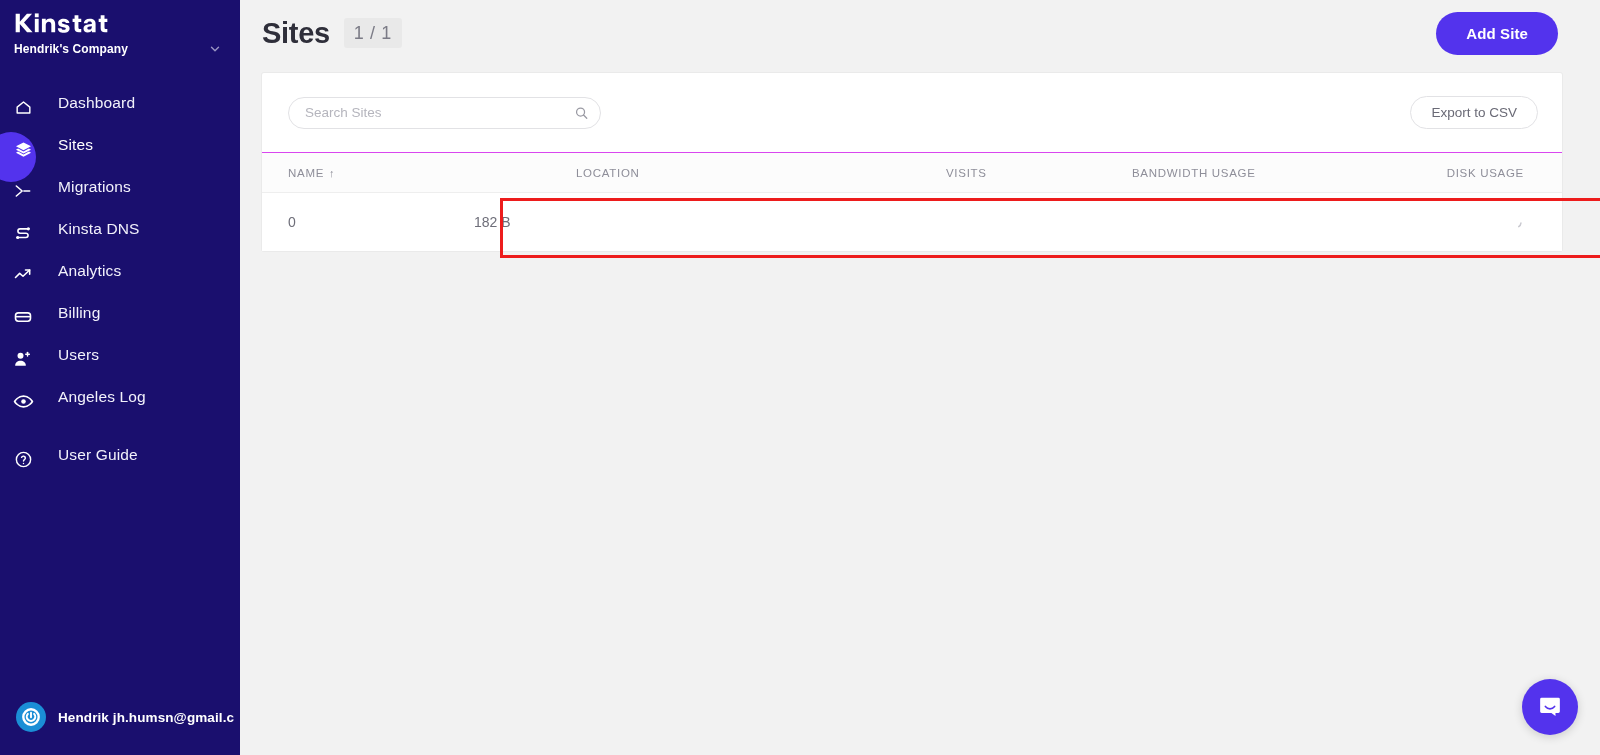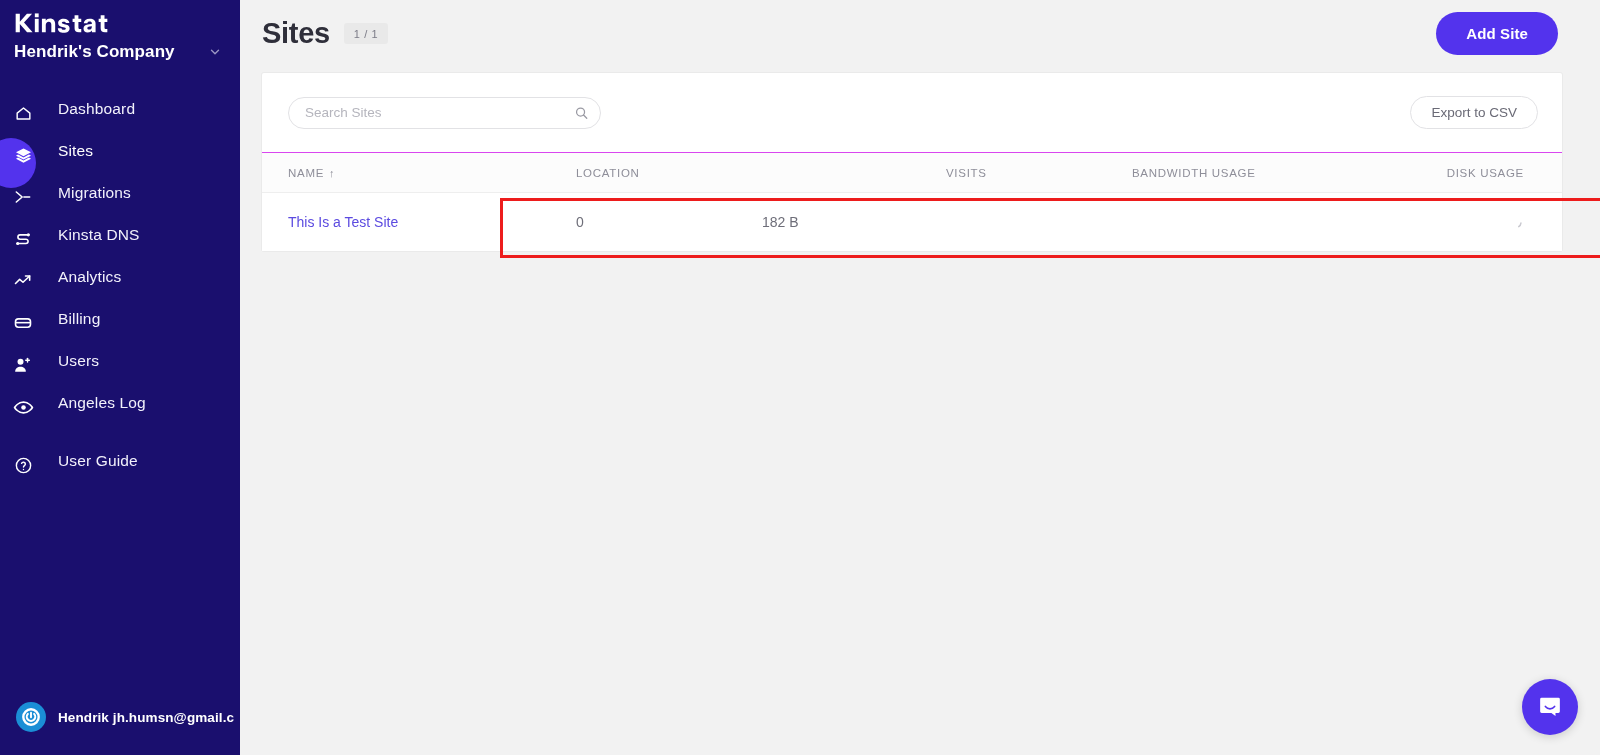--- a/index.html
+++ b/index.html
@@ -19,21 +19,21 @@
     position: relative; flex: none;
     overflow: hidden;
   }
   .logo-wrap { padding: 10px 0 0 14px; }
   .logo { height: 26px; display: block; }
   .company-row {
     display: flex; align-items: center; justify-content: space-between;
     padding: 6px 18px 0 14px;
   }
   .company-name {
-    color: #ffffff; font-size: 17px; font-weight: bold;
+    color: #ffffff; font-size: 12px; font-weight: bold;
     letter-spacing: .1px; white-space: nowrap;
   }
   .chev { width: 14px; height: 14px; flex: none; opacity: .75; }
   .chev svg { display: block; }
 
   .nav { margin-top: 38px; }
   .nav-item {
     position: relative; height: 42px;
     display: flex; 
     padding-left: 10px; margin-bottom: 0;
@@ -88,21 +88,21 @@
   .topbar {
     height: 66px; display: flex; align-items: center;
     padding: 0 42px 0 22px; position: relative;
   }
   .page-title {
     font-size: 29px; color: #2f2f3a; font-weight: bold;
     letter-spacing: -.3px; line-height: 1;
   }
   .count-badge {
     margin-left: 14px; background: #e9e9e9; color: #7b7b86;
-    font-size: 11px; padding: 5px 10px 4px; border-radius: 3px;
+    font-size: 18px; padding: 5px 10px 4px; border-radius: 3px;
     letter-spacing: .6px;
   }
   .add-site-btn {
     margin-left: auto; background: #5333ed; color: #fff;
     font-size: 15px; font-weight: bold;
     border: none; border-radius: 24px;
     padding: 13px 30px; cursor: pointer;
     letter-spacing: .1px;
   }
 
@@ -365,23 +365,20 @@
         <div class="th c-name">
           <span>NAME</span><span class="sort-arrow">↑</span>
         </div>
         <div class="th c-loc">LOCATION</div>
         <div class="th c-vis">VISITS</div>
         <div class="th c-bw">BANDWIDTH USAGE</div>
         <div class="th c-disk">DISK USAGE</div>
       </div>
 
       <div class="trow">
-        <div class="c-name">
-          <a class="site-link" href="#">This Is a Test Site</a>
-        </div>
         <div class="cell c-vis">0</div>
         <div class="cell c-bw">182 B</div>
         <div class="c-disk">
           <span class="spinner">
             <svg width="16" height="16" viewBox="0 0 24 24" fill="none" stroke="currentColor" stroke-width="2.2" stroke-linecap="round">
                 <path d="M19.4 13.6a7.6 7.6 0 0 1-3.3 5.4"></path>
               </svg>
           </span>
         </div>
       </div>

